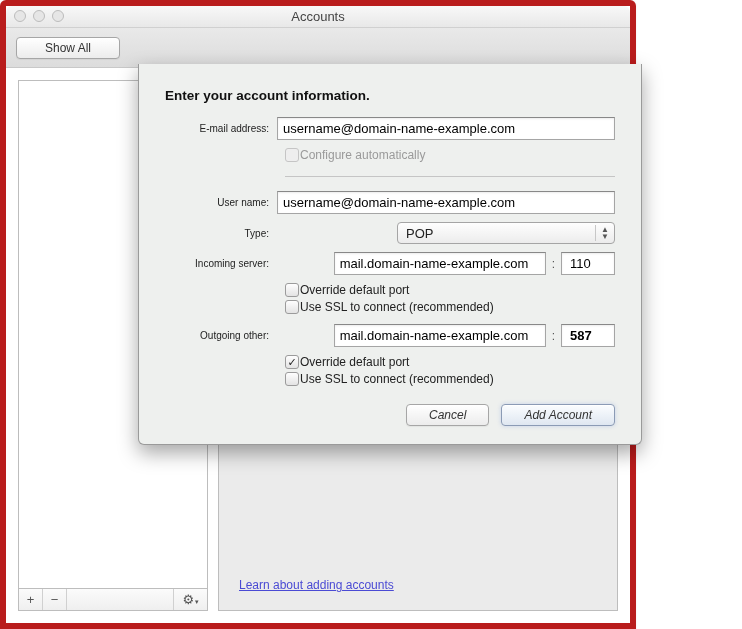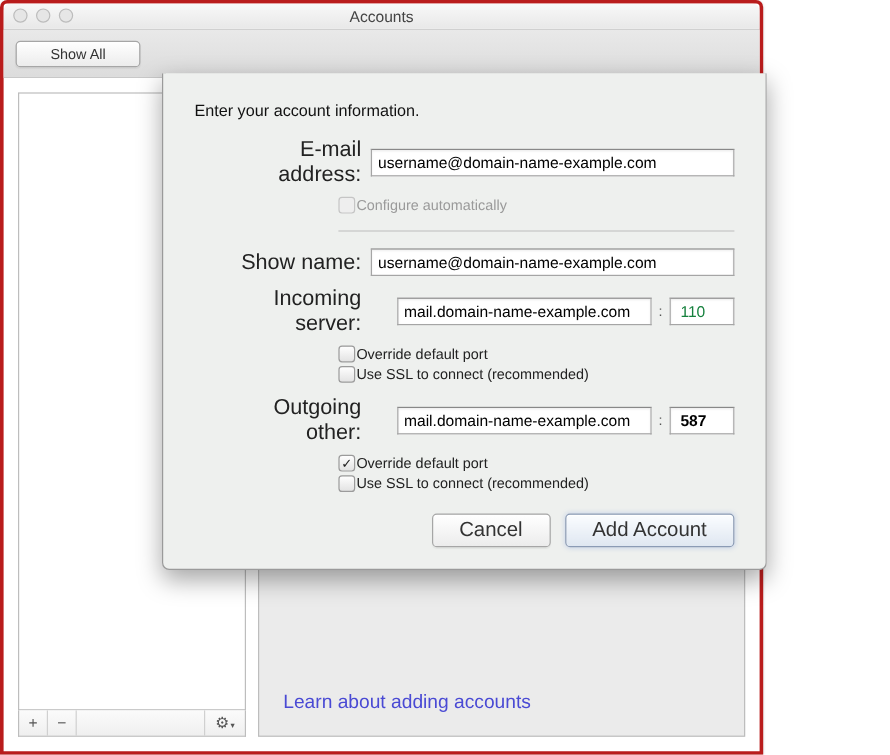--- a/index.html
+++ b/index.html
@@ -9,21 +9,21 @@
     font-size: 12px;
     background: #fff;
     color: #333;
     width: 742px;
     height: 629px;
     overflow: hidden;
   }
   .window {
     width: 636px;
     height: 629px;
-    border: 3px solid #b91c1c;
+    border: 6px solid #b91c1c;
     border-radius: 6px 6px 0 0;
     background: #fff;
     position: relative;
     display: flex;
     flex-direction: column;
     box-shadow: 0 0 2px rgba(0,0,0,.1);
   }
   .titlebar {
     height: 22px;
     background: linear-gradient(#f8f8f8, #e8e8e8);
@@ -116,54 +116,54 @@
     line-height: 1.4;
   }
   .ghost-line {
     margin: 6px 0;
   }
   .link {
     position: absolute;
     bottom: 16px;
     left: 20px;
     color: #4a4ad4;
+    text-decoration: underline;
     cursor: pointer;
-    font-size: 16px;
+    font-size: 12px;
   }
   
   .sheet {
     position: absolute;
     top: 58px;
     left: 132px;
     width: 504px;
     background: #eef0ee;
     border: 1px solid #9a9a9a;
     border-top: none;
     border-radius: 0 0 6px 6px;
     box-shadow: 0 8px 20px rgba(0,0,0,.35);
     padding: 24px 26px 18px 26px;
   }
   .sheet-title {
-    font-weight: normal;
+    font-weight: bold;
     font-size: 13.5px;
     margin-bottom: 14px;
     color: #111;
   }
   .row {
     display: flex;
     align-items: center;
     margin-bottom: 8px;
   }
   .lbl {
     width: 112px;
     text-align: right;
     padding-right: 8px;
-    font-size: 18px;
+    font-size: 10px;
     color: #222;
-    margin-left: 35px;
   }
   .field {
     flex: 1;
     display: flex;
     align-items: center;
     gap: 6px;
     justify-content: flex-end;
   }
   input[type=text], input[type=password] {
     font-size: 13px;
@@ -177,21 +177,21 @@
     border-radius: 0;
     outline: none;
     box-shadow: inset 0 1px 2px rgba(0,0,0,.08);
   }
   input.port {
     width: 54px;
     text-align: left;
     padding-left: 8px;
   }
   input[disabled] {
-    color: #15803d;
+    color: #000000;
   }
   .select {
     width: 218px;
     height: 22px;
     border: 1px solid #a5a5a5;
     border-radius: 4px;
     background: linear-gradient(#fefefe,#ececec);
     display: flex;
     align-items: center;
     padding: 0 8px;
@@ -249,21 +249,22 @@
   .colon { color: #555; }
   .srv-input { width: 212px !important; flex: 0 0 auto; }
   .sheet-buttons {
     display: flex;
     justify-content: flex-end;
     gap: 12px;
     margin-top: 18px;
   }
   .sheet-buttons .btn {
     padding: 3px 22px;
-    font-size: 17px;
+    font-size: 12px;
+    font-style: italic;
   }
   .btn.primary {
     background: linear-gradient(#fbfdff,#dfe7f1);
     border-color: #8b9bb5;
     box-shadow: inset 0 1px 0 #fff, 0 0 4px rgba(100,140,220,.3);
   }
   .focus-ring {
     box-shadow: 0 0 0 3px rgba(118,167,229,.7);
     font-weight: bold;
   }
@@ -323,26 +324,35 @@
 
 
     <div class="checkrow disabled">
       <div class="chk disabled"></div>
       <span>Configure automatically</span>
     </div>
 
     <div class="divider"></div>
 
     <div class="row">
-      <div class="lbl">Show name:</div>
+      <div class="lbl">User name:</div>
       <div class="field">
           <input type="text" value="username@domain-name-example.com" style="">
         </div>
     </div>
 
+    <div class="row">
+      <div class="lbl">Type:</div>
+      <div class="field">
+        <div class="select">
+          <span>POP</span>
+          <span class="arrows">▲<br>▼</span>
+        </div>
+      </div>
+    </div>
 
     <div class="row">
       <div class="lbl">Incoming server:</div>
       <div class="field">
         <input type="text" class="srv-input" value="mail.domain-name-example.com" style="">
         <span class="colon">:</span>
         <input type="text" class="port" disabled="" value="110" style="">
       </div>
     </div>
     <div class="checkrow">

